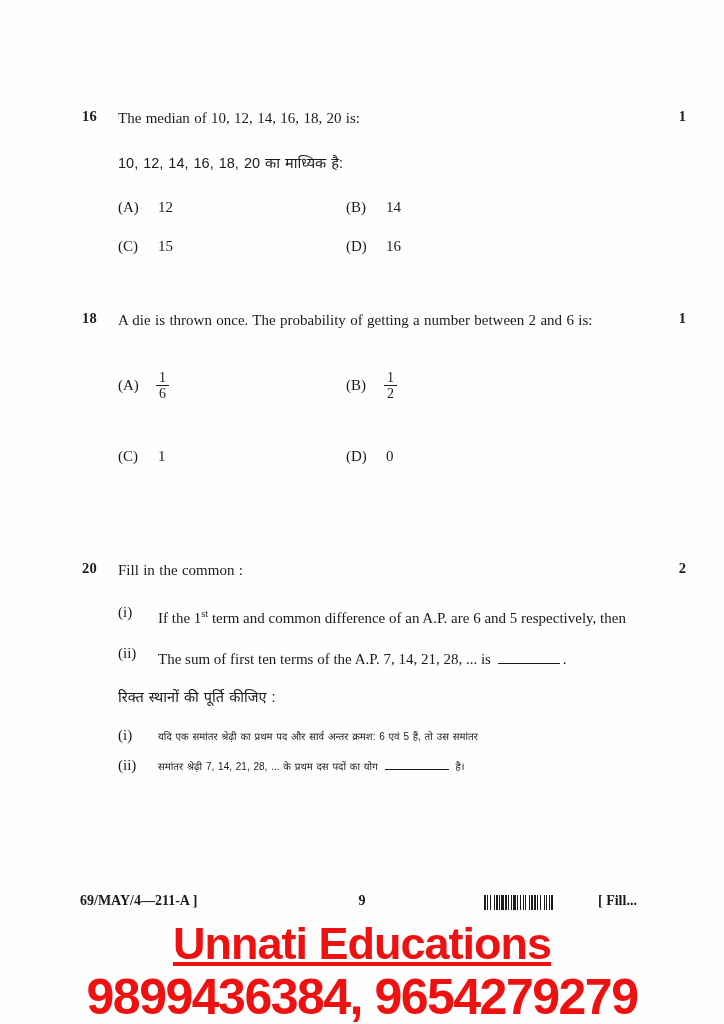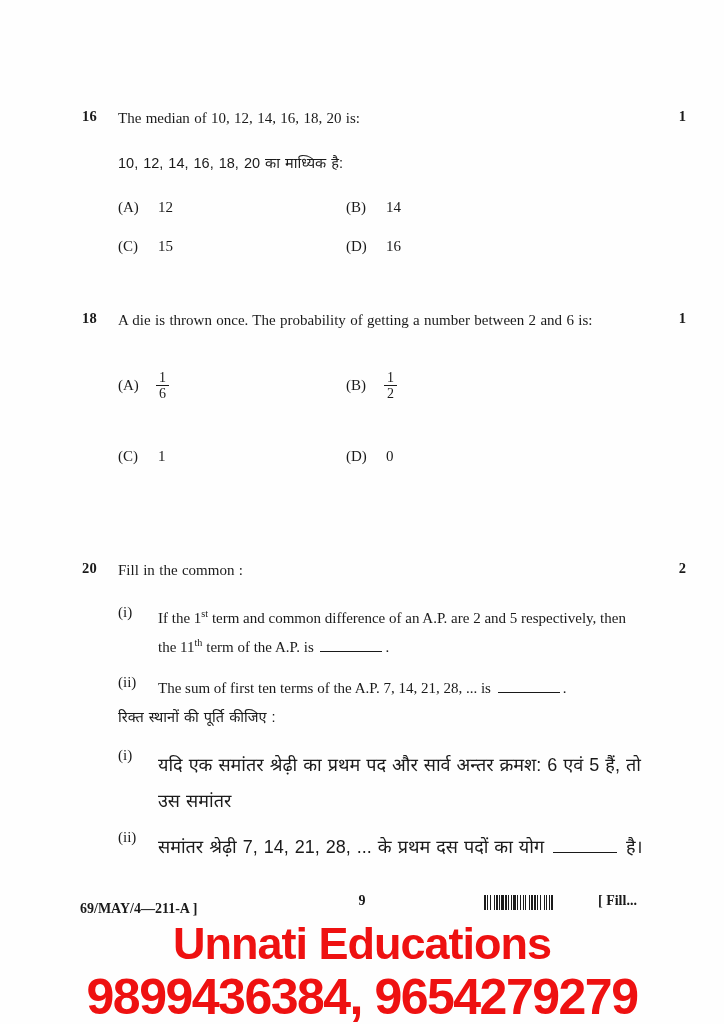--- a/index.html
+++ b/index.html
@@ -121,32 +121,32 @@
     left: 0;
     top: 0;
     width: 34px;
     font-size: 15px;
   }
   .subbody {
     margin-left: 40px;
     font-size: 15px;
     line-height: 1.95;
   }
-  .subbody.hindi { font-size: 18px; line-height: 2.0; }
+  .subbody.hindi { font-size: 10px; line-height: 2.0; }
 
   
   .footer {
     position: absolute;
     left: 0; right: 0;
     top: 893px;
     height: 24px;
     font-weight: bold;
     font-size: 14px;
   }
-  .footer .code { position: absolute; left: 80px; top: 8px; }
+  .footer .code { position: absolute; left: 80px; top: 0; }
   .footer .pageno { position: absolute; left: 0; right: 0; text-align: center; top: 0; }
   .footer .contd { position: absolute; left: 598px; top: 0; }
   .barcode {
     position: absolute;
     left: 484px;
     top: 2px;
     width: 104px;
     height: 15px;
     display: flex;
     align-items: stretch;
@@ -251,33 +251,32 @@
   <div class="qblock" style="top:560px">
     <div class="qrow">
       <span class="qnum">20</span>
       <span class="qmark">2</span>
       <div class="qtext">Fill in the common :</div>
     </div>
 
     <div class="subitem" style="margin-top:22px">
       <span class="subtag">(i)</span>
       <div class="subbody">
-        <span><span>If the 1</span><sup>st</sup><span> term and common difference of an A.P. are 2 and 5 respectively, then</span></span><br>
-        <span><span>the 11</span><sup>th</sup><span> term of the A.P. is </span><span class="blank"></span><span>.</span></span>
+        <span><span>If the 1</span><sup>st</sup><span> term and common difference of an A.P. are 6 and 5 respectively, then</span></span><br>
       </div>
     </div>
 
     <div class="subitem" style="margin-top:12px">
       <span class="subtag">(ii)</span>
       <div class="subbody">
         <span>The sum of first ten terms of the A.P. 7, 14, 21, 28, ... is </span><span class="blank"></span><span>.</span>
       </div>
     </div>
 
-    <div class="qtext hindi" style="margin-top:2px">रिक्त स्थानों की पूर्ति कीजिए :</div>
+    <div class="qtext hindi" style="margin-top:12px">रिक्त स्थानों की पूर्ति कीजिए :</div>
 
     <div class="subitem" style="margin-top:18px">
       <span class="subtag">(i)</span>
       <div class="subbody hindi">
         <span>यदि एक समांतर श्रेढ़ी का प्रथम पद और सार्व अन्तर क्रमश: 6 एवं 5 हैं, तो उस समांतर</span><br>
       </div>
     </div>
 
     <div class="subitem" style="margin-top:10px">
       <span class="subtag">(ii)</span>
@@ -336,16 +335,16 @@
         <i style="width: 1px;"></i>
         <i class="sp" style="width: 2px;"></i>
         <i style="width: 1px;"></i>
         <i class="sp" style="width: 1px;"></i>
         <i style="width: 2px;"></i>
         <i class="sp" style="width: 1px;"></i>
       </span>
     <span class="contd">[ Fill...</span>
   </div>
 
-  <div class="wm wm-name" style="color: rgb(238, 17, 17);">Unnati Educations</div>
+  <div class="wm wm-name" style="color: rgb(238, 17, 17); text-decoration: underline;">Unnati Educations</div>
   <div class="wm wm-phone" style="color: rgb(238, 17, 17);">9899436384, 9654279279</div>
 
 </div>
 
 </body></html>

